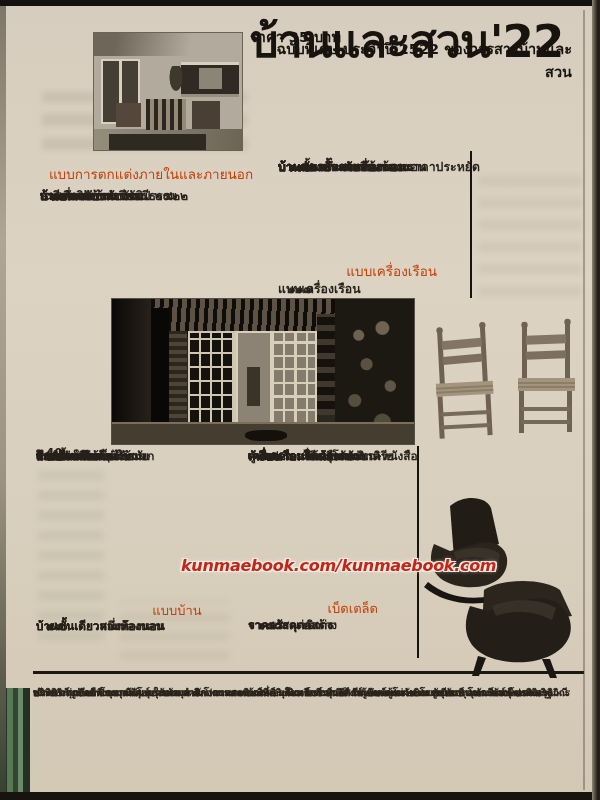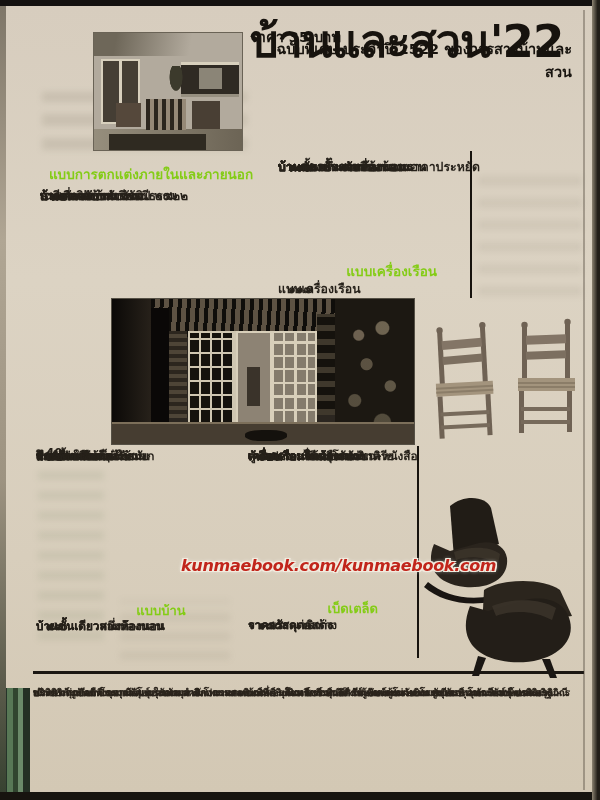--- a/index.html
+++ b/index.html
@@ -43,28 +43,28 @@
   .ps-floor{left:0;bottom:0;width:100%;height:18%;background:linear-gradient(90deg,#968e7d,#6c6455);}
   .ps-carpet{left:10%;bottom:0;width:66%;height:14%;background:#2f2a21;}
   
   .toc{color:#26211a;}
   .toc *{position:static;}
   .row{display:flex;align-items:baseline;}
   .lbl{flex:1;text-align:right;white-space:nowrap;overflow:visible;}
   .pg{width:36px;text-align:left;padding-left:10px;}
   .t-upper .row{height:15px;font-size:12.3px;font-weight:700;}
   .t-lower .row{height:14.2px;font-size:11.8px;font-weight:700;}
-  .toc-heading{font-weight:700;color:#84cc16;}
+  .toc-heading{font-weight:400;color:#c2410c;}
   .h-decor{left:40px;top:163px;width:250px;font-size:13.5px;text-align:center;padding-right:28px;}
   .list-decor{left:40px;top:186px;width:248px;}
   .list-plans{left:278px;top:157px;width:195px;}
   .h-furn{left:278px;top:260px;width:159px;font-size:13.5px;text-align:right;}
   .list-furn-intro{left:278px;top:279px;width:195px;}
   .list-interior{left:36px;top:446px;width:210px;}
-  .h-house{left:36px;top:600px;width:210px;font-size:13px;text-align:center;padding-left:40px;}
+  .h-house{left:52px;top:600px;width:210px;font-size:13px;text-align:center;padding-left:40px;}
   .list-house{left:36px;top:616px;width:210px;}
   .list-furniture{left:248px;top:446px;width:166px;}
   .h-misc{left:248px;top:598px;width:130px;font-size:13px;text-align:right;}
   .list-misc{left:248px;top:615px;width:166px;}
   
   .vrule{width:1.6px;background:#17130e;}
   .vr-up{left:470px;top:151px;height:147px;}
   .vr-low{left:417px;top:446px;height:212px;}
   .hr-thick{left:33px;top:671px;width:551px;height:2.6px;background:#1b1712;}
   

